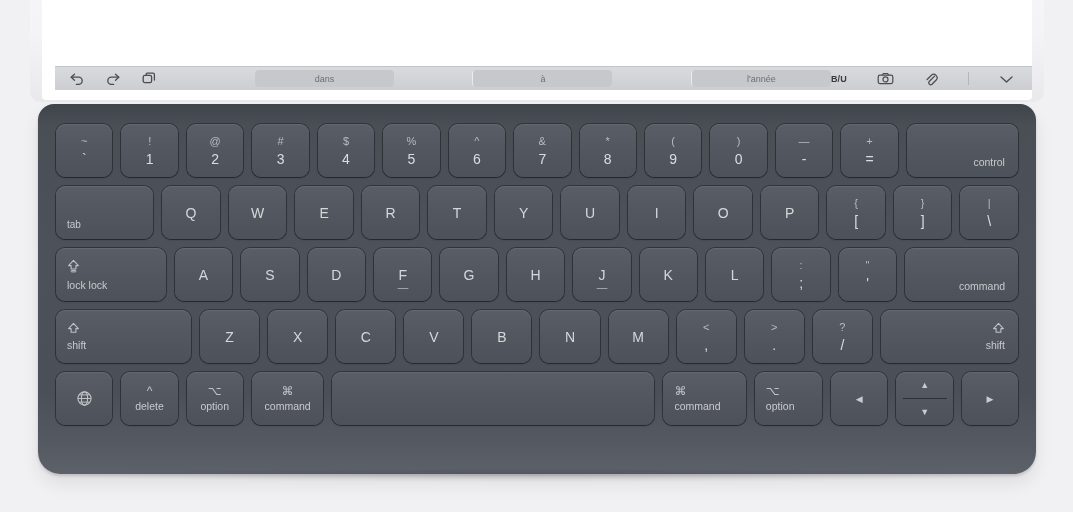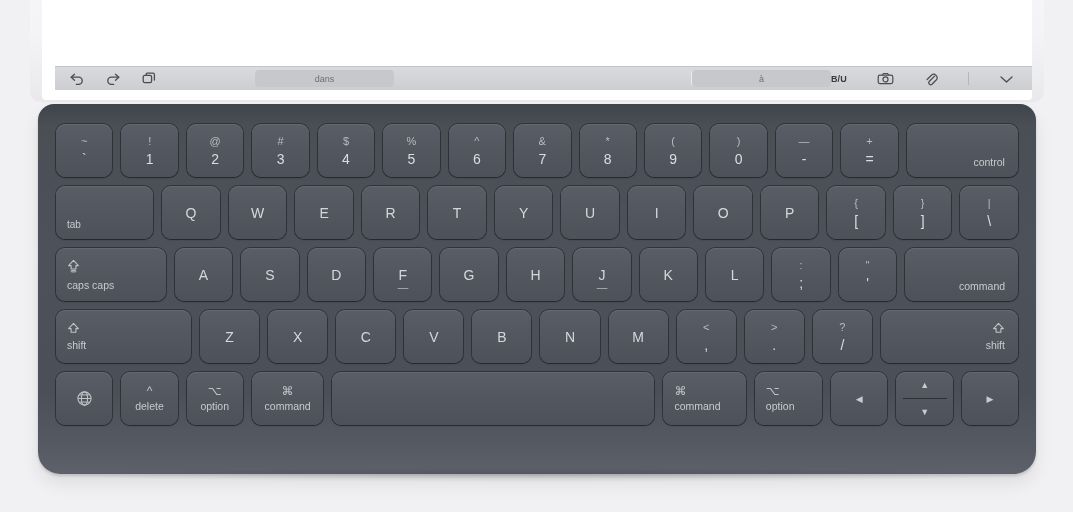--- a/index.html
+++ b/index.html
@@ -167,20 +167,21 @@
         <svg width="16" height="13" viewBox="0 0 16 13" fill="none">
           <rect x="2.2" y="3.4" width="8.4" height="7.2" rx="1.6" stroke="#4c4c50" stroke-width="1.3" fill="none"></rect>
           <path d="M5.2 3.2 V2.2 a1 1 0 0 1 1 -1 H12 a1.4 1.4 0 0 1 1.4 1.4 V8" stroke="#4c4c50" stroke-width="1.3" fill="none" stroke-linecap="round"></path>
         </svg>
       </span>
     </div>
 
     <div class="qab-center">
       <div class="predict">dans</div>
       <div class="predict">à</div>
+      <div class="predict">l'année</div>
     </div>
 
     <div class="qab-right">
       <span class="fmt-biu">B/U</span>
       <span class="qab-icon">
         <svg width="17" height="13" viewBox="0 0 17 13" fill="none">
           <rect x="1.2" y="3.2" width="14.6" height="8.4" rx="1.8" stroke="#4c4c50" stroke-width="1.2" fill="none"></rect>
           <path d="M5.4 3.2 L6.4 1.5 H10.6 L11.6 3.2" stroke="#4c4c50" stroke-width="1.2" fill="none" stroke-linejoin="round"></path>
           <circle cx="8.5" cy="7.4" r="2.5" stroke="#4c4c50" stroke-width="1.2" fill="none"></circle>
         </svg>
@@ -285,21 +286,21 @@
       </div>
 
       <div class="krow">
         <div class="key stack-bl w-caps">
           <span class="modglyph">
             <svg width="13" height="15" viewBox="0 0 13 15" fill="none">
               <path d="M6.5 1.4 L11.4 6.6 H8.9 V10.0 H4.1 V6.6 H1.6 Z" stroke="#c0c2c6" stroke-width="1.1" fill="none" stroke-linejoin="round"></path>
               <rect x="4.1" y="11.4" width="4.8" height="1.5" rx=".6" stroke="#c0c2c6" stroke-width="1" fill="none"></rect>
             </svg>
           </span>
-          <span class="modlbl">caps caps</span>
+          <span class="modlbl">lock lock</span>
         </div>
         <div class="key w-1">A</div>
         <div class="key w-1">S</div>
         <div class="key w-1">D</div>
         <div class="key w-1">
           <span class="lbl">F</span>
           <span class="homing"></span>
         </div>
         <div class="key w-1">G</div>
         <div class="key w-1">H</div>

